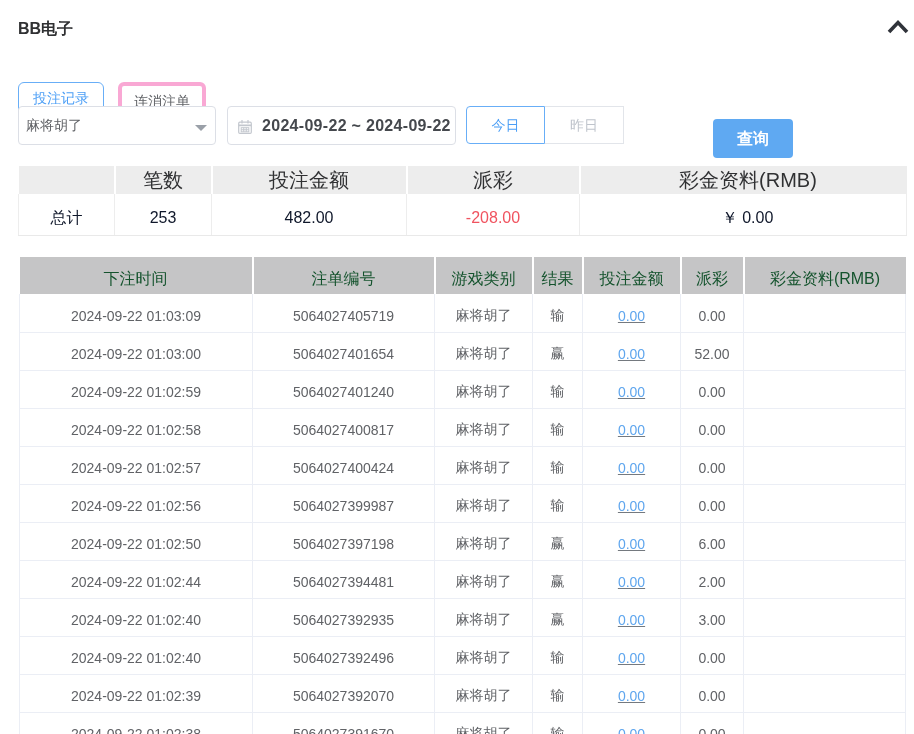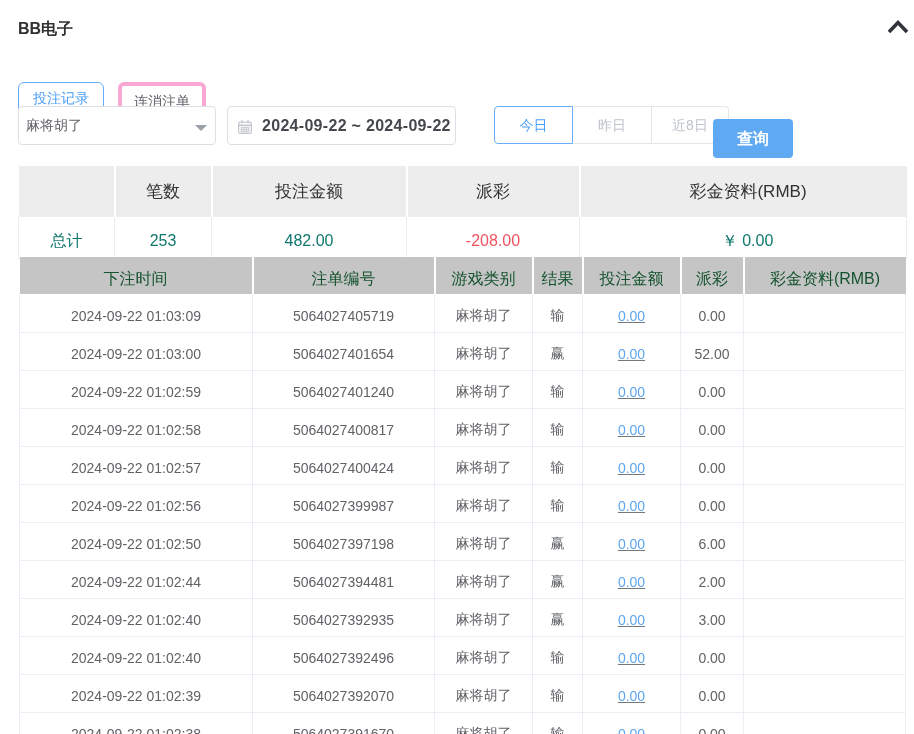--- a/index.html
+++ b/index.html
@@ -25,41 +25,41 @@
   .select-caret { position:absolute; right:8px; top:18px; width:0; height:0;
     border-left:6px solid transparent; border-right:6px solid transparent;
     border-top:6px solid #9aa0a8; }
 
   .date-box { position:absolute; left:227px; top:106px; width:229px; height:39px;
     border:1px solid #dcdfe6; border-radius:4px; background:#fff; cursor:pointer;font-weight:bold; }
   .date-box .cal-icon { position:absolute; left:9px; top:12px; }
   .date-box .date-text { position:absolute; left:34px; top:0; line-height:37px;
     font-size:16px; color:#45484d; white-space:nowrap; letter-spacing:0.3px; }
 
-  .btn-group { position:absolute; left:466px; top:106px; height:38px; display:flex;margin-left:28px; }
+  .btn-group { position:absolute; left:466px; top:106px; height:38px; display:flex; }
   .qbtn { height:38px; background:#fff; font-size:14px; text-align:center;
     line-height:36px; cursor:pointer; }
   .qbtn-active { width:79px; border:1px solid #68aef7; color:#4b9ef6;
     border-radius:4px 0 0 4px; }
   .qbtn-mid { width:79px; border-top:1px solid #e2e5ea; border-bottom:1px solid #e2e5ea;
     border-right:1px solid #e2e5ea; color:#bfc4cc; }
   .qbtn-last { width:77px; border-top:1px solid #e2e5ea; border-bottom:1px solid #e2e5ea;
     border-right:1px solid #e2e5ea; color:#bfc4cc; border-radius:0 4px 4px 0; }
 
   .search-btn { position:absolute; left:713px; top:107px; width:80px; height:39px;
     background:#5fa9f2; border:none; border-radius:4px; color:#fff; font-size:16px;
     font-weight:bold; text-align:center; line-height:39px; cursor:pointer;margin-top:12px; }
 
   table { border-collapse:collapse; table-layout:fixed; }
 
   .summary-table { position:absolute; left:18px; top:166px; width:888px; }
-  .summary-table th { background:#ededed; height:51px; font-size:17px; color:#303133;
+  .summary-table th { background:#ededed; height:28px; font-size:20px; color:#303133;
     font-weight:normal; text-align:center; border-right:2px solid #fff;margin-left:25px; }
   .summary-table th:last-child { border-right:none; }
-  .summary-table td { height:41px; background:#fff; font-size:16px; color:#0f766e;
+  .summary-table td { height:41px; background:#fff; font-size:16px; color:#0f172a;
     text-align:center; padding-top:8px;
     border-right:1px solid #ededed; border-bottom:1px solid #e9e9e9; }
   .summary-table td:first-child { border-left:1px solid #ededed; }
   .summary-table th:last-child, .summary-table td:last-child { padding-left:9px; }
   .summary-table .neg { color:#f0535f; }
 
   .main-table { position:absolute; left:19px; top:257px; width:886px; }
   .main-table th { background:#c5c5c6; height:37px; font-size:16px; color:#14532d;
     font-weight:normal; text-align:center; padding-top:8px; border-right:2px solid #fff; }
   .main-table th:last-child { border-right:none; }
@@ -105,21 +105,20 @@
         <line x1="9.27" y1="8.7" x2="9.27" y2="12.8"></line>
         <line x1="4.2" y1="10.75" x2="11.8" y2="10.75"></line>
       </g>
     </svg>
     <span class="date-text">2024-09-22 ~ 2024-09-22</span>
   </div>
 
   <div class="btn-group">
     <div class="qbtn qbtn-active">今日</div>
     <div class="qbtn qbtn-mid">昨日</div>
-    <div class="qbtn qbtn-last">近8日</div>
   </div>
 
   <div class="search-btn">查询</div>
 
   <table class="summary-table">
     <colgroup>
         <col style="width:96px">
         <col style="width:97px">
         <col style="width:195px">
       <col style="width:173px">

